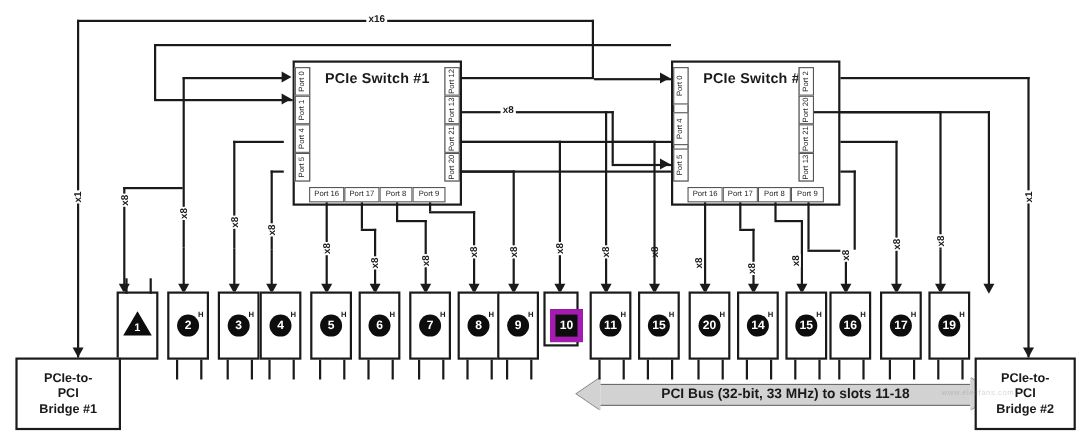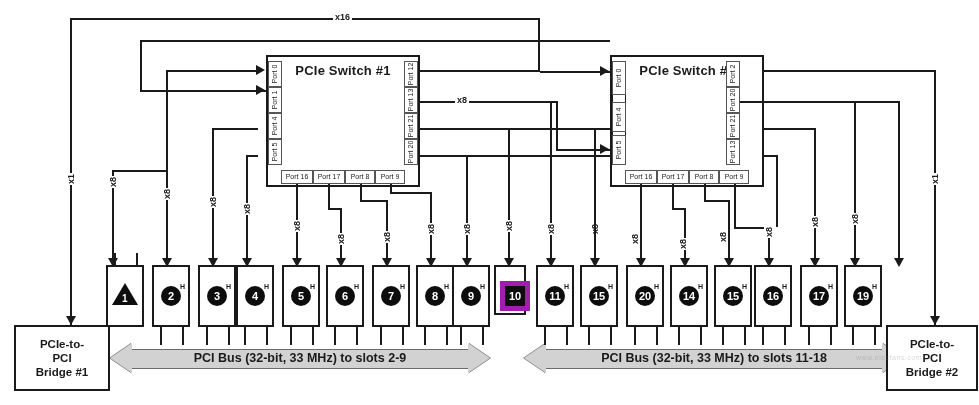--- a/index.html
+++ b/index.html
@@ -336,26 +336,20 @@
   <div class="sup" style="left:698px; top:283px;">H</div>
   <div class="marker circle" style="left:723px; top:286px;">15</div>
   <div class="sup" style="left:742px; top:283px;">H</div>
   <div class="marker circle" style="left:763px; top:286px;">16</div>
   <div class="sup" style="left:782px; top:283px;">H</div>
   <div class="marker circle" style="left:809px; top:286px;">17</div>
   <div class="sup" style="left:828px; top:283px;">H</div>
   <div class="marker circle" style="left:853px; top:286px;">19</div>
   <div class="sup" style="left:872px; top:283px;">H</div>
 
-  <div class="busbar" style="left:110px; top:343px; width:380px;">
-    <div class="bus-cap l"></div>
-    <div class="bus-body"></div>
-    <div class="bus-cap r"></div>
-    <div class="bus-text">PCI Bus (32-bit, 33 MHz) to slots 2-9</div>
-  </div>
   <div class="busbar" style="left:524px; top:343px; width:380px;text-align:center;">
     <div class="bus-cap l"></div>
     <div class="bus-body"></div>
     <div class="bus-cap r"></div>
     <div class="bus-text">PCI Bus (32-bit, 33 MHz) to slots 11-18</div>
   </div>
 
   <div class="ln v" style="left:160px; top:327px; height:18px;"></div>
   <div class="ln v" style="left:182px; top:327px; height:18px;"></div>
   <div class="ln v" style="left:206px; top:327px; height:18px;"></div>

